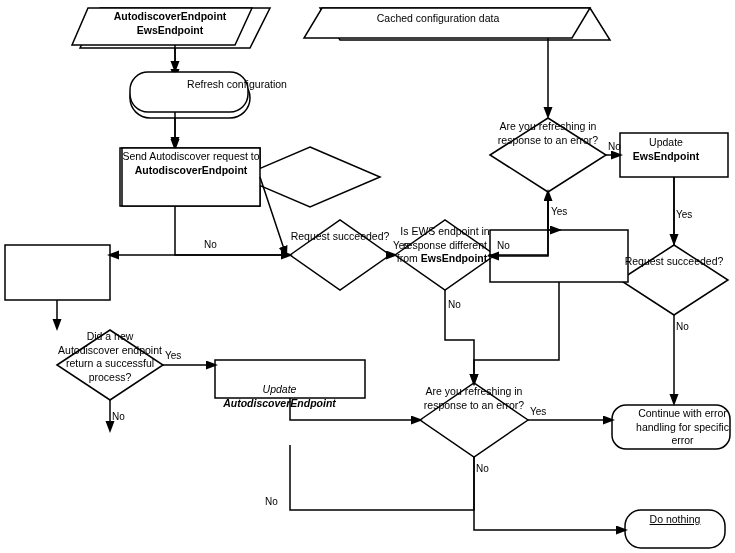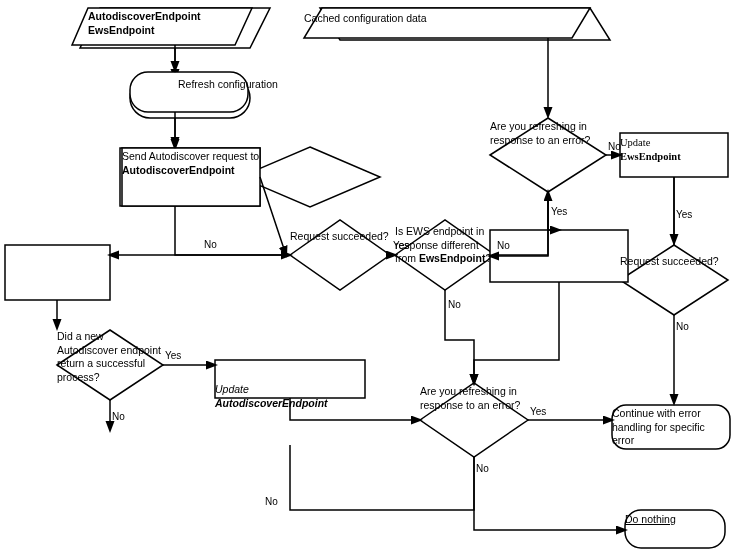--- a/index.html
+++ b/index.html
@@ -18,21 +18,21 @@
       height: 553px;
     }
     svg {
       position: absolute;
       top: 0; left: 0;
       width: 735px;
       height: 553px;
     }
     .label {
       position: absolute;
-      text-align: left;
+      text-align: center;
       font-size: 10.5px;
       line-height: 1.3;
       color: #000;
     }
     .label b { font-weight: bold; }
   </style>
 </head>
 <body>
 
 <div id="diagram">
@@ -198,34 +198,34 @@
 </div>
 
 <div class="label" style="left:215px;top:383px;width:129px;font-style:italic;">
   Update <b>AutodiscoverEndpoint</b>
 </div>
 
 <div class="label" style="left:490px;top:120px;width:116px;">
   Are you refreshing in response to an error?
 </div>
 
-<div class="label" style="left:620px;top:136px;width:92px;font-family:Liberation Serif, serif;">
+<div class="label" style="left:620px;top:136px;width:92px;">
   Update <b>EwsEndpoint</b>
 </div>
 
 <div class="label" style="left:620px;top:255px;width:108px;">
   Request succeeded?
 </div>
 
 
 <div class="label" style="left:420px;top:385px;width:108px;">
   Are you refreshing in response to an error?
 </div>
 
-<div class="label" style="left:612px;top:407px;width:105px;">
+<div class="label" style="left:630px;top:407px;width:105px;">
   Continue with error handling for specific error
 </div>
 
 <div class="label" style="left:625px;top:513px;width:100px;text-decoration:underline;">
   Do nothing
 </div>
 
 </div>
 
 </body></html>

